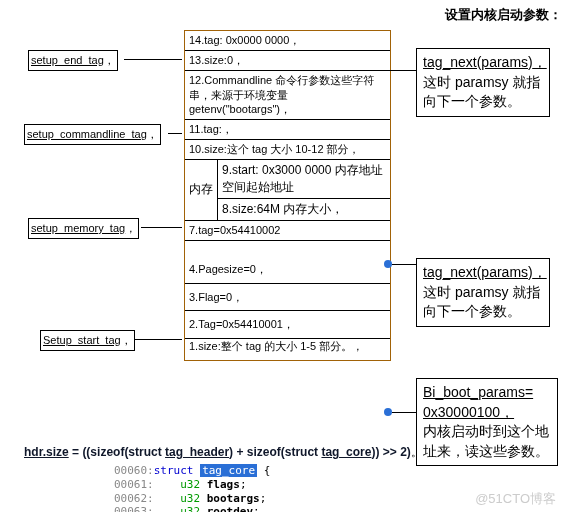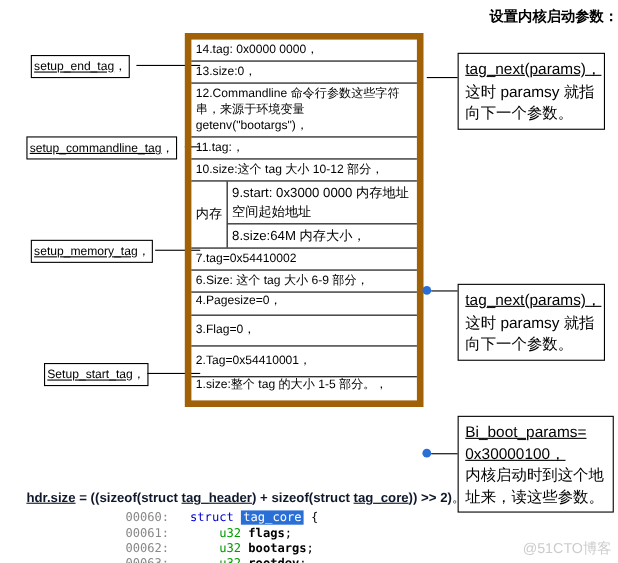--- a/index.html
+++ b/index.html
@@ -1,33 +1,33 @@
 <!DOCTYPE html>
 <html><head>
 <meta charset="utf-8">
 <style>
 body{margin:0;font-family:"Microsoft YaHei","SimSun",Arial,sans-serif;font-size:12px;background:#fff;color:#000;width:562px;height:512px;position:relative}
 .title{text-align:right;font-weight:bold;font-size:13px;padding:6px 0 2px}
 .left-lbl{position:absolute;border:1px solid #000;padding:2px 2px;font-size:11px;white-space:nowrap}
 .left-lbl::after{content:"";position:absolute;height:1px;background:#000;top:50%}
 .right-box{position:absolute;border:1px solid #000;padding:4px 6px;font-size:14px;width:120px;line-height:1.4}
 .right-box::before{content:"";position:absolute;height:1px;background:#000;top:50%;right:100%}
-.stack{position:absolute;left:168px;top:30px;width:205px;border:6px solid #a16207}
+.stack{position:absolute;left:184px;top:30px;width:205px;border:1px solid #a16207}
 .row{border-top:1px solid #000;padding:2px 4px;font-size:11px;line-height:1.35;position:relative}
 .row:first-child{border-top:none}
 .mem-tbl{display:flex;border-top:1px solid #000}
 .mem-left{border-right:1px solid #000;padding:3px 4px;writing-mode:horizontal-tb;display:flex;align-items:center}
 .mem-right{flex:1}
 .mem-right .mr{padding:2px 4px;border-bottom:1px solid #000}
 .mem-right .mr:last-child{border-bottom:none}
 .dot{position:absolute;width:8px;height:8px;border-radius:50%;background:#2a6fd6}
 .formula{position:absolute;left:24px;top:444px;font-size:12px;color:#000}
 .formula b{color:#0f172a}
 .codeblk{position:absolute;left:114px;top:464px;font-family:Consolas,monospace;font-size:11px;line-height:1.25}
-.ln{color:#888;margin-right:19px}
+.ln{color:#888;margin-right:0}
 .kw{color:#0000d0}
 .typ{color:#009a00}
 .hilite{background:#2a6fd6;color:#fff;padding:0 2px}
 .water{position:absolute;right:6px;bottom:4px;color:#ccc;font-size:13px}
 .comma{font-family:"SimSun"}
 .under{text-decoration:underline}
 </style>
 </head>
 <body>
 
@@ -50,22 +50,21 @@
   <div class="row"><span>11.tag:</span><span class="comma">，</span></div>
   <div class="row"><span>10.size:这个 tag 大小 10-12 部分</span><span class="comma">，</span></div>
   <div class="mem-tbl">
     <div class="mem-left">内存</div>
     <div class="mem-right">
       <div class="mr">9.start: 0x3000 0000 内存地址空间起始地址</div>
       <div class="mr"><span>8.size:64M 内存大小</span><span class="comma">，</span></div>
     </div>
   </div>
   <div class="row">7.tag=0x54410002</div>
-  <div class="row"><span>6.Size:  这个 tag 大小 6-9 部分</span><span class="comma">，</span></div>
-  <div class="row" style="padding-top:0;padding-bottom:6px"><span>4.Pagesize=0</span><span class="comma">，</span></div>
+  <div class="row" style="padding-top:21px;padding-bottom:6px"><span>4.Pagesize=0</span><span class="comma">，</span></div>
   <div class="row" style="padding-top:6px;padding-bottom:6px"><span>3.Flag=0</span><span class="comma">，</span></div>
   <div class="row" style="padding-top:6px;padding-bottom:6px"><span>2.Tag=0x54410001</span><span class="comma">，</span></div>
   <div class="row" style="padding-top:0;padding-bottom:6px"><span>1.size:整个 tag 的大小 1-5 部分。</span><span class="comma">，</span></div>
 </div>
 
 <div class="dot" style="left:384px;top:260px"></div>
 <div class="dot" style="left:384px;top:408px"></div>
 
 <div class="right-box" style="left:416px;top:48px">
   <div class="under"><span>tag_next(params)</span><span class="comma">，</span></div>

